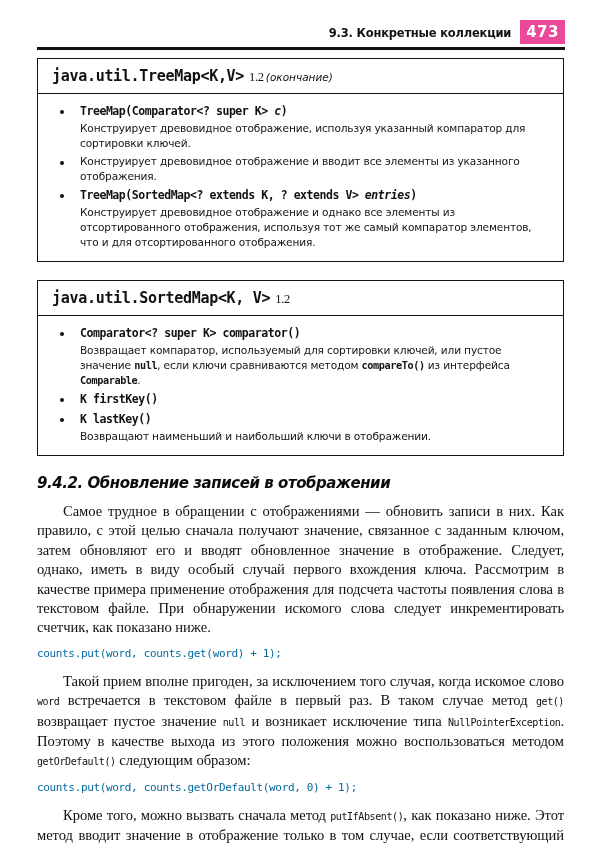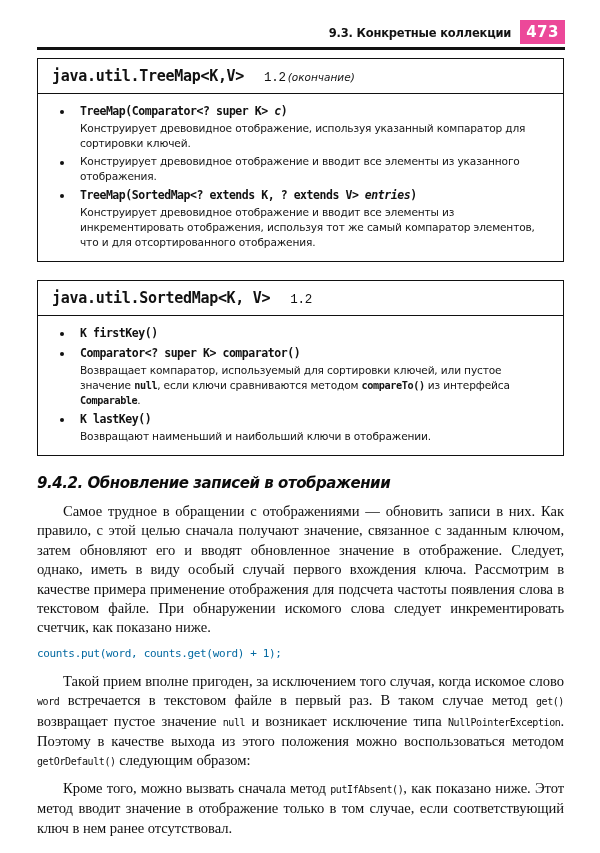--- a/index.html
+++ b/index.html
@@ -91,25 +91,25 @@
     font-size: 12.5px;
     white-space: nowrap;
   }
   .api-title-main {
     font-family: "DejaVu Sans Mono", monospace;
     font-weight: bold;
     font-size: 15px;
     letter-spacing: -0.3px;
   }
   .api-title-ver {
-    font-family: Liberation Mono, monospace;
+    font-family: Liberation Serif, serif;
     font-weight: normal;
     font-size: 12.5px;
     letter-spacing: -0.3px;
-    margin-left: 20px;
+    margin-left: 5px;
   }
   .api-title-note {
     font-family: "DejaVu Sans", sans-serif;
     font-style: italic;
     font-size: 10.5px;
     margin-left: 2px;
   }
   .api-box-body {
     padding: 9px 16px 11px 16px;
   }
@@ -222,55 +222,56 @@
         </div>
 
         <div class="api-item">
           <span class="bullet"></span>
           <div class="desc">Конструирует древовидное отображение и вводит все элементы из указанного отображения.</div>
         </div>
 
         <div class="api-item">
           <span class="bullet"></span>
           <div class="sig"><span>TreeMap(SortedMap&lt;? extends K, ? extends V&gt; </span><span class="ital">entries</span><span>)</span></div>
-          <div class="desc">Конструирует древовидное отображение и вводит все элементы из инкрементировать отображения, используя тот же самый компаратор элементов, что и для отсортированного отображения.</div>
+          <div class="desc">Конструирует древовидное отображение и однако все элементы из отсортированного отображения, используя тот же самый компаратор элементов, что и для отсортированного отображения.</div>
         </div>
 
       </div>
     </div>
 
     <div class="api-box">
       <div class="api-box-title">
         <span class="api-title-main">java.util.SortedMap&lt;K, V&gt;</span><span class="api-title-ver">1.2</span><span class="api-title-note"></span>
       </div>
       <div class="api-box-body">
 
         <div class="api-item">
           <span class="bullet"></span>
-          <div class="sig">K firstKey()</div>
-        </div>
-
-        <div class="api-item">
-          <span class="bullet"></span>
           <div class="sig">Comparator&lt;? super K&gt; comparator()</div>
           <div class="desc" id="sortedmap-desc-rich"><span>Возвращает компаратор, используемый для сортировки ключей, или пустое значение </span><span class="mono">null</span><span>, если ключи сравниваются методом </span><span class="mono">compareTo()</span><span> из интерфейса </span><span class="mono">Comparable</span><span>.</span></div>
         </div>
 
         <div class="api-item">
           <span class="bullet"></span>
+          <div class="sig">K firstKey()</div>
+        </div>
+
+        <div class="api-item">
+          <span class="bullet"></span>
           <div class="sig">K lastKey()</div>
           <div class="desc">Возвращают наименьший и наибольший ключи в отображении.</div>
         </div>
 
       </div>
     </div>
 
     <h2 class="section-heading">9.4.2. Обновление записей в отображении</h2>
 
     <p class="body">Самое трудное в обращении с отображениями — обновить записи в них. Как правило, с этой целью сначала получают значение, связанное с заданным ключом, затем обновляют его и вводят обновленное значение в отображение. Следует, однако, иметь в виду особый случай первого вхождения ключа. Рассмотрим в качестве примера применение отображения для подсчета частоты появления слова в текстовом файле. При обнаружении искомого слова следует инкрементировать счетчик, как показано ниже.</p>
     <pre class="code-block">counts.put(word, counts.get(word) + 1);</pre>
 
     <p class="body" id="para2"><span>Такой прием вполне пригоден, за исключением того случая, когда искомое слово </span><span class="code">word</span><span> встречается в текстовом файле в первый раз. В таком случае метод </span><span class="code">get()</span><span> возвращает пустое значение </span><span class="code">null</span><span> и возникает исключение типа </span><span class="code">NullPointerException</span><span>. Поэтому в качестве выхода из этого положения можно воспользоваться методом </span><span class="code">getOrDefault()</span><span> следующим образом:</span></p>
+    <pre class="code-block">counts.put(word, counts.getOrDefault(word, 0) + 1);</pre>
 
     <p class="body" id="para3"><span>Кроме того, можно вызвать сначала метод </span><span class="code">putIfAbsent()</span><span>, как показано ниже. Этот метод вводит значение в отображение только в том случае, если соответствующий ключ в нем ранее отсутствовал.</span></p>
 
   </div>
 </div>
 
 </body></html>

